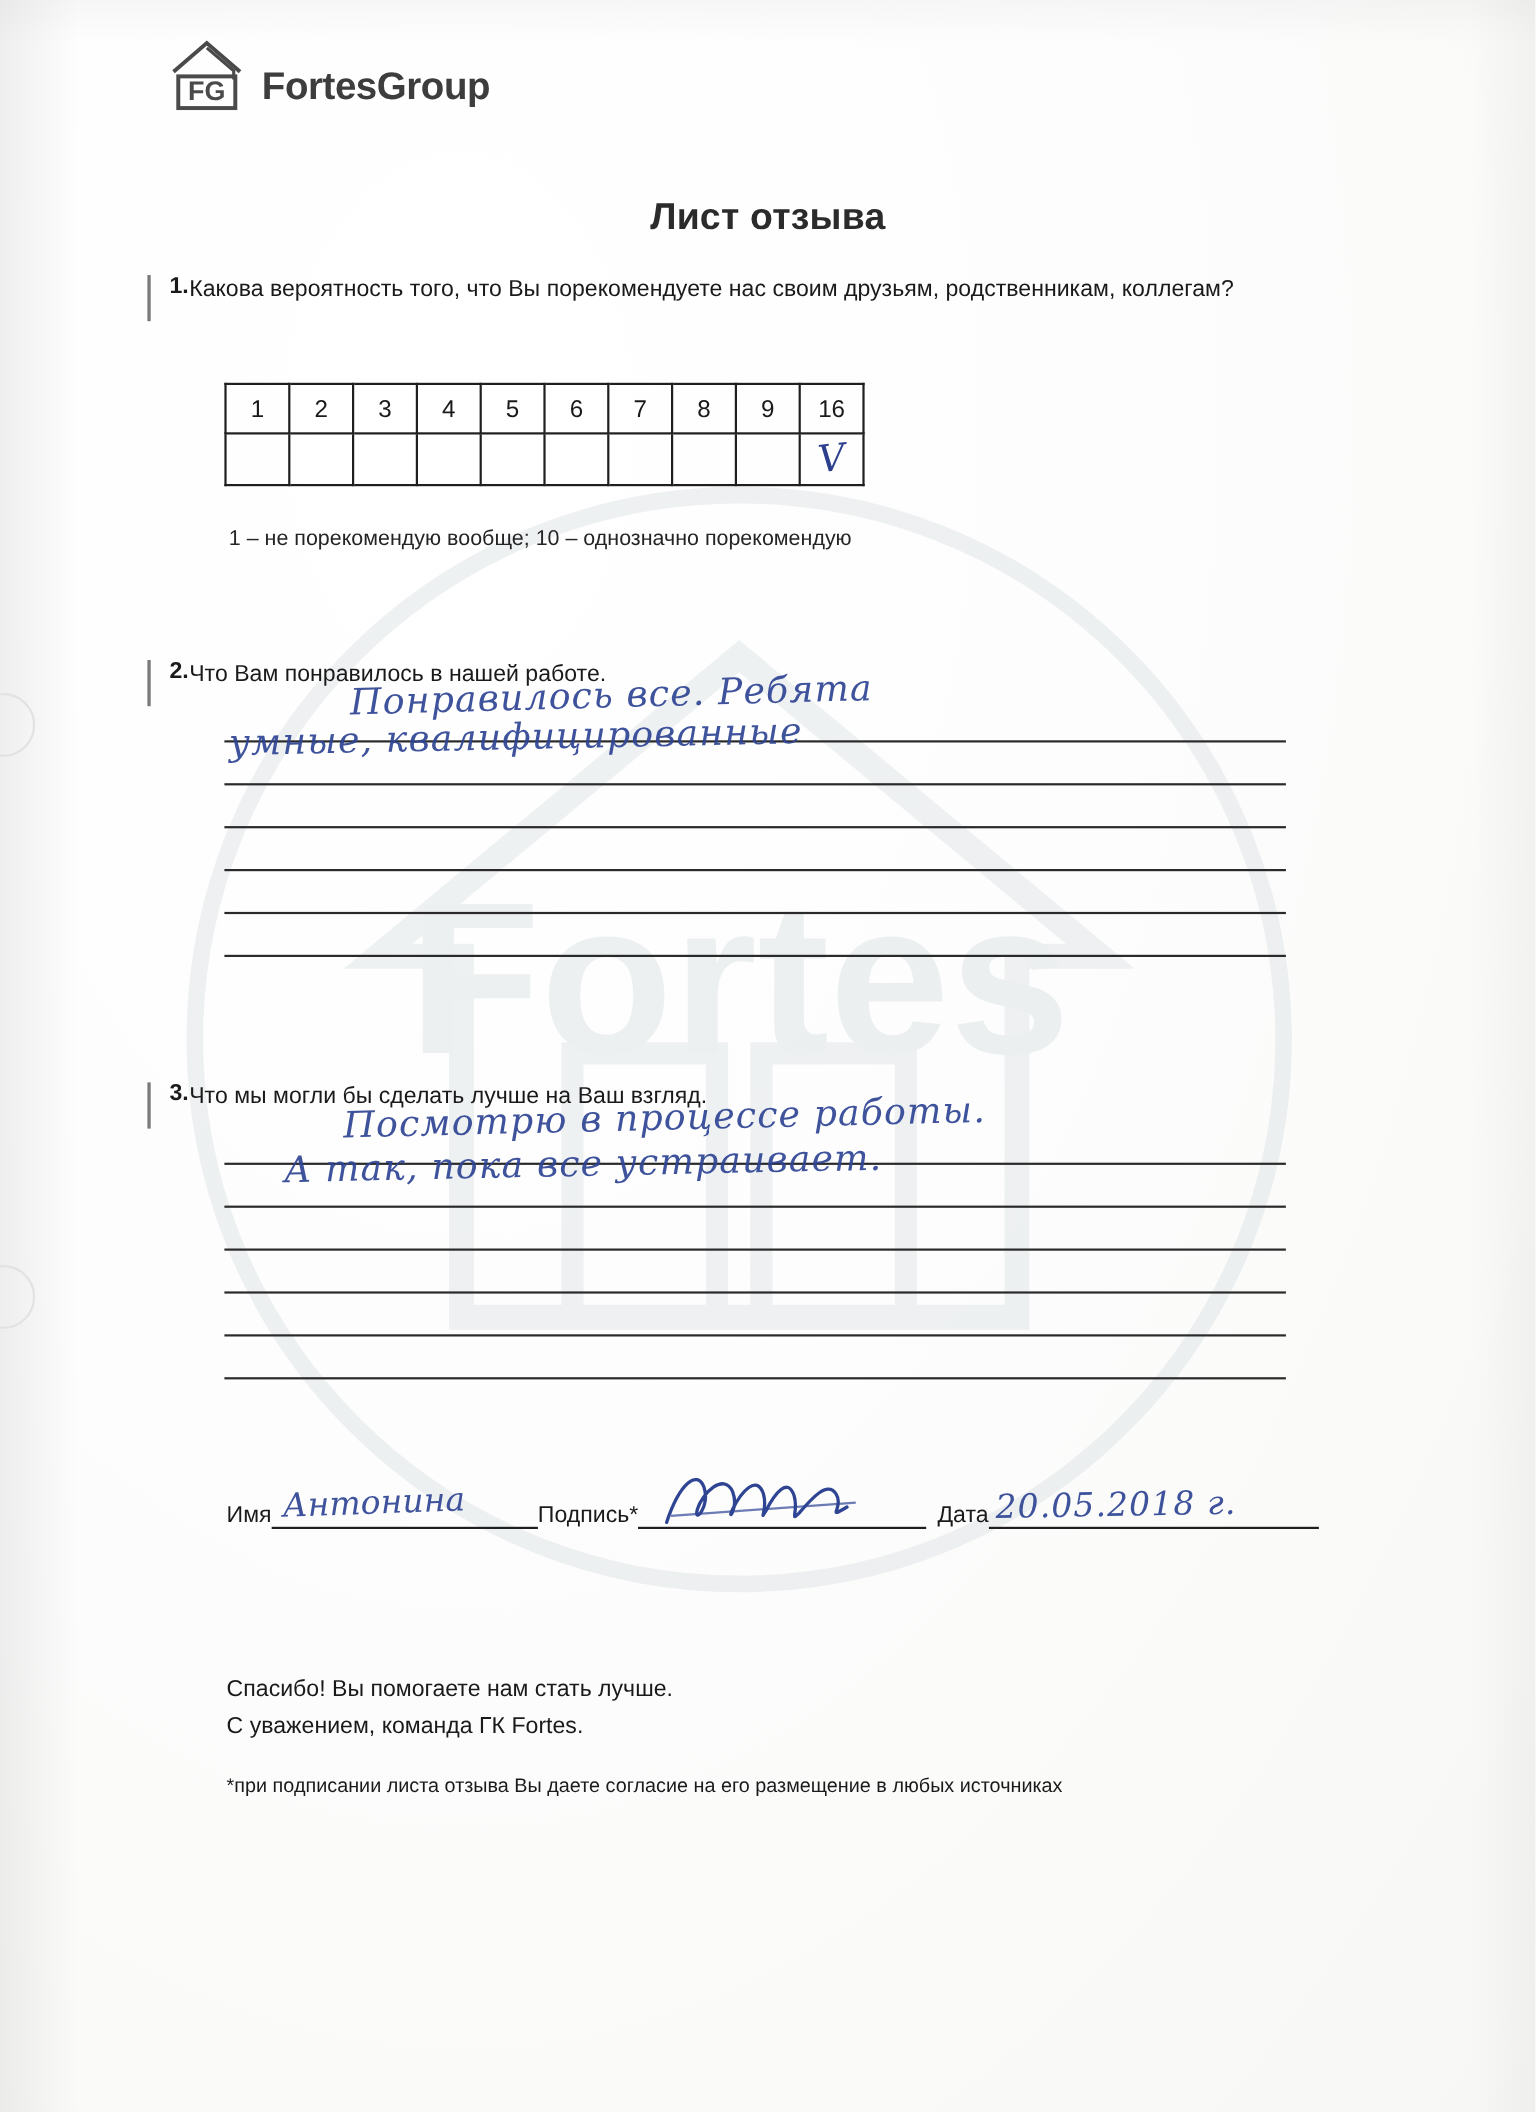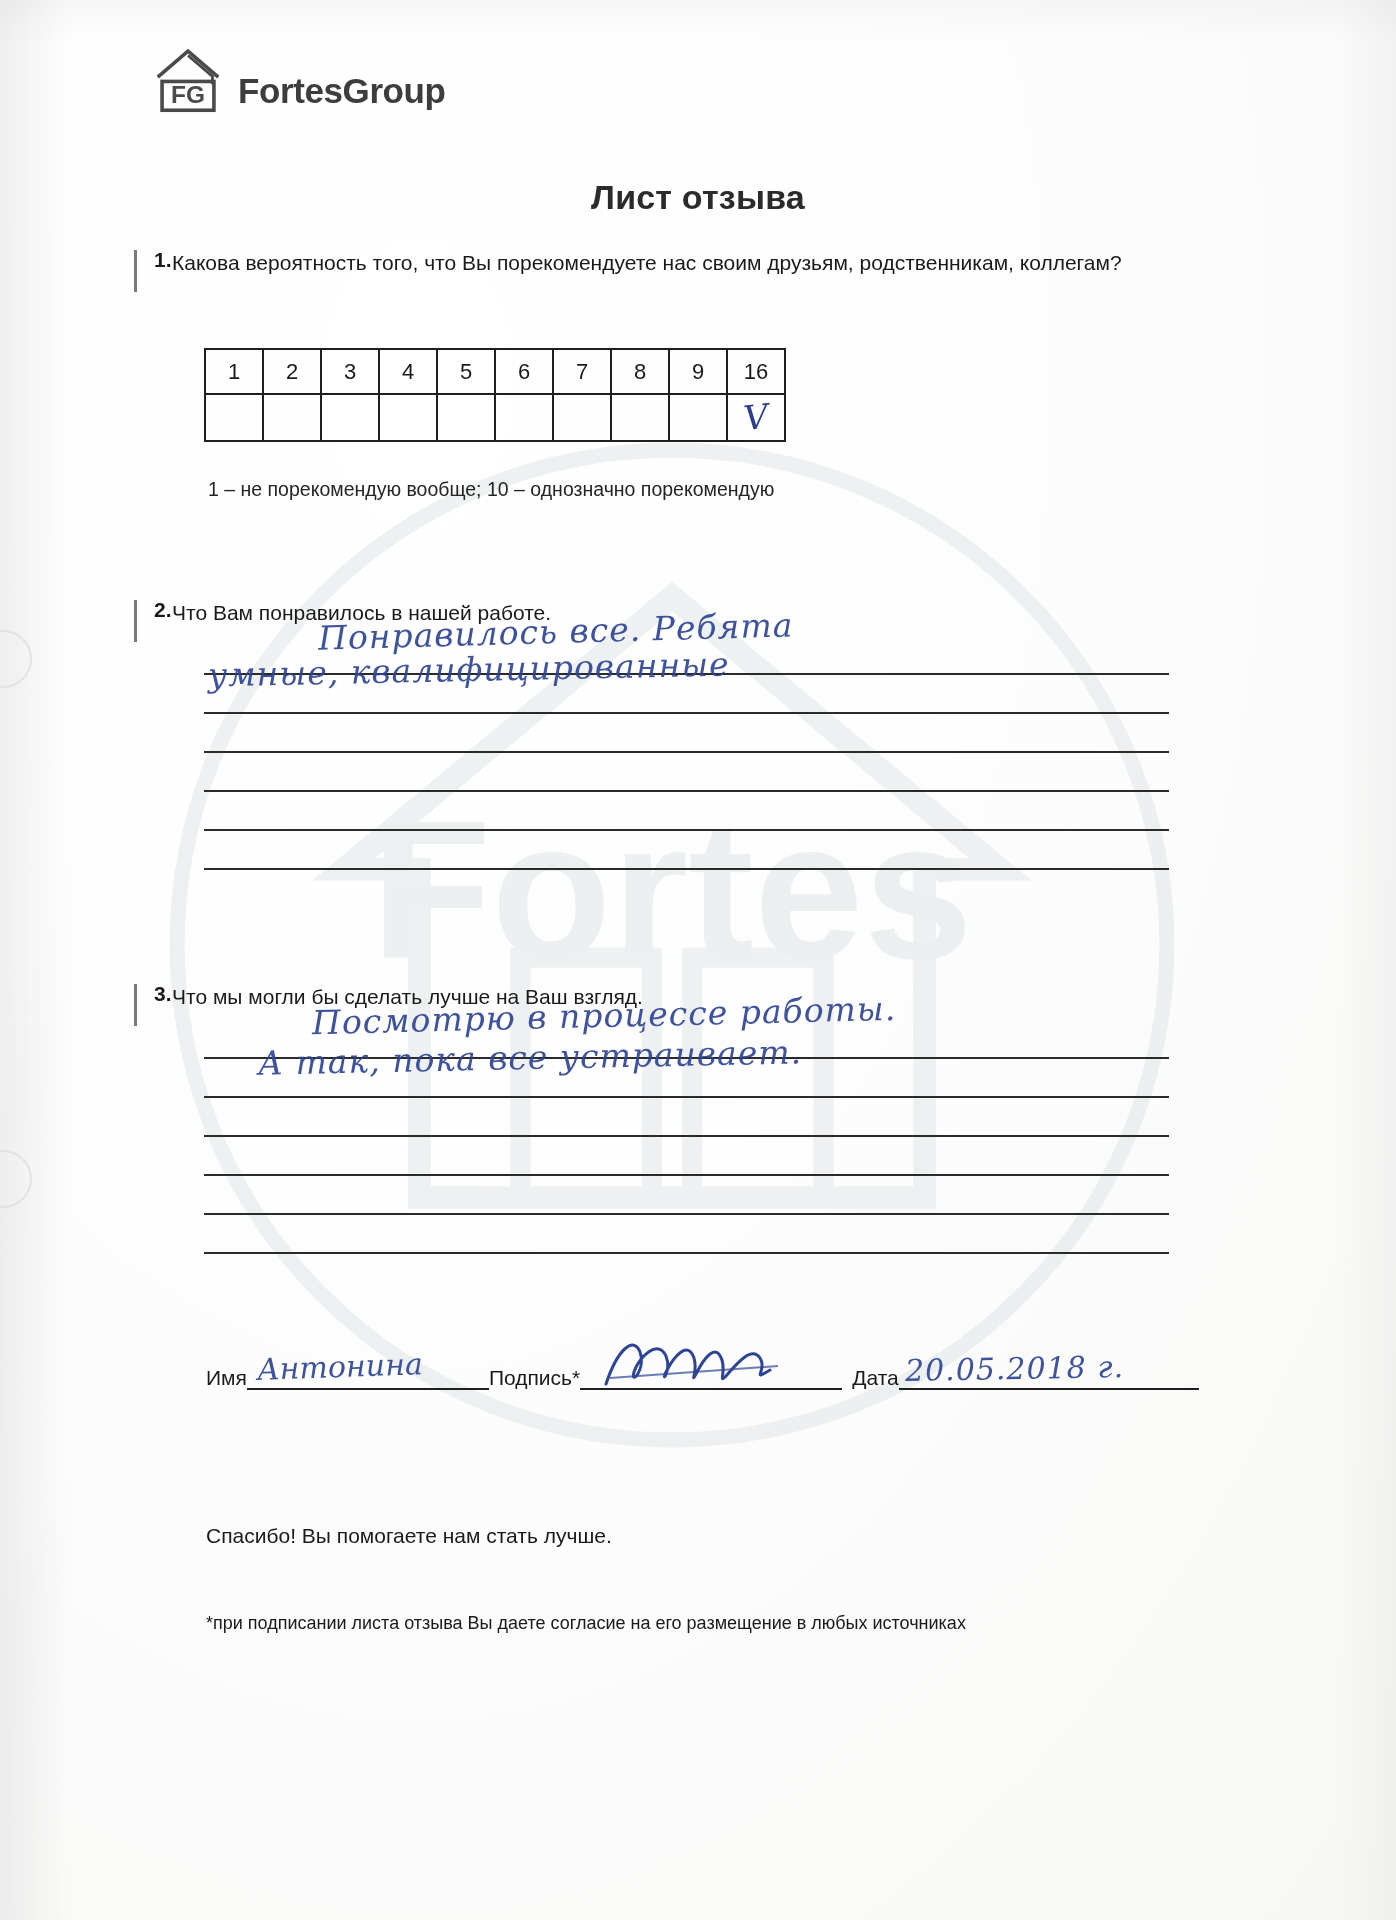--- a/index.html
+++ b/index.html
@@ -65,21 +65,21 @@
     height: 1010px;
     pointer-events: none;
     opacity: 0.5;
   }
   .watermark svg { width: 100%; height: 100%; display: block; }
 
   
   .logo {
     position: absolute;
     left: 152px;
-    top: 44px;
+    top: 32px;
     display: flex;
     align-items: flex-end;
     gap: 14px;
   }
   .logo-mark { width: 72px; height: 72px; }
   .logo-text {
     font-size: 35px;
     font-weight: 700;
     color: #3d3d3d;
     letter-spacing: -0.4px;
@@ -410,17 +410,18 @@
     </span>
     <span class="sig-sep"></span>
     <span class="sig-label">Дата</span>
     <span class="sig-rule rule-date">
       <span class="hand date-h">20.05.2018 г.</span>
     </span>
   </div>
 
   <div class="thanks">
     <div>Спасибо! Вы помогаете нам стать лучше.</div>
+    <div>С уважением, команда ГК Fortes.</div>
   </div>
 
   <div class="footnote">*при подписании листа отзыва Вы даете согласие на его размещение в любых источниках</div>
 
 </div>
 
 </body></html>

